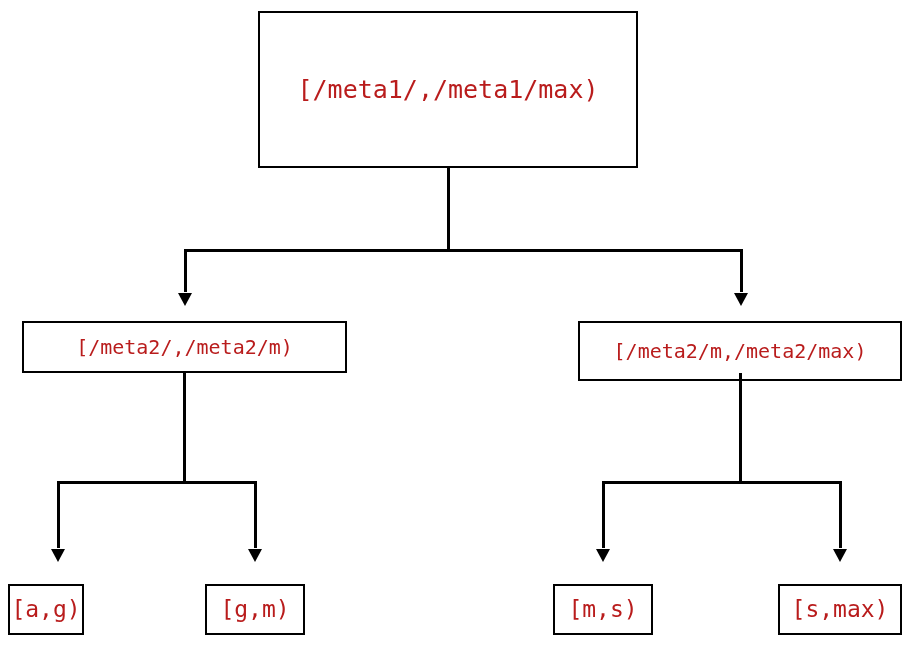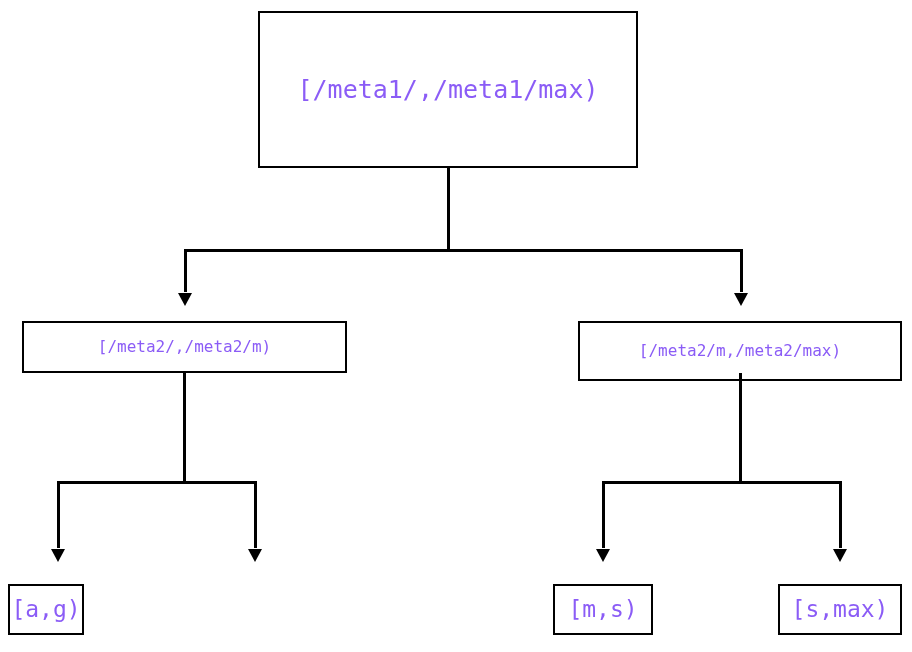--- a/index.html
+++ b/index.html
@@ -16,21 +16,21 @@
     font-family: "DejaVu Sans Mono", "Liberation Mono", monospace;
   }
   .node {
     position: absolute;
     box-sizing: border-box;
     border: 2px solid #000000;
     background: #ffffff;
     display: flex;
     align-items: center;
     justify-content: center;
-    color: #8b5cf6;
+    color: #b91c1c;
     white-space: pre;
   }
   .node-label {
     display: block;
     line-height: 1;
     letter-spacing: 0px;
   }
   
   #node-root {
     left: 258px;
@@ -47,21 +47,21 @@
     width: 325px;
     height: 52px;
   }
   #node-meta2-high {
     left: 578px;
     top: 321px;
     width: 324px;
     height: 60px;
   }
   #node-meta2-low .node-label,
-  #node-meta2-high .node-label { font-size: 16px; }
+  #node-meta2-high .node-label { font-size: 20px; }
 
   
   .leaf {
     top: 584px;
     height: 51px;
   }
   .leaf .node-label { font-size: 23px; }
   #node-leaf-ag  { left: 8px;   width: 76px; }
   #node-leaf-gm  { left: 205px; width: 100px; }
   #node-leaf-ms  { left: 553px; width: 100px; }
@@ -131,20 +131,23 @@
   <div class="vline" style="left:602px; top:481px; height:67px;"></div>
   <div class="arrowhead" style="left:596px; top:549px;"></div>
 
   <div class="vline" style="left:839px; top:481px; height:67px;"></div>
   <div class="arrowhead" style="left:833px; top:549px;"></div>
 
   <div class="node leaf" id="node-leaf-ag">
     <span class="node-label">[a,g)</span>
   </div>
 
+  <div class="node leaf" id="node-leaf-gm">
+    <span class="node-label">[g,m)</span>
+  </div>
 
   <div class="node leaf" id="node-leaf-smax">
     <span class="node-label">[s,max)</span>
   </div>
 
   <div class="node leaf" id="node-leaf-ms">
     <span class="node-label">[m,s)</span>
   </div>
 
 </div>

